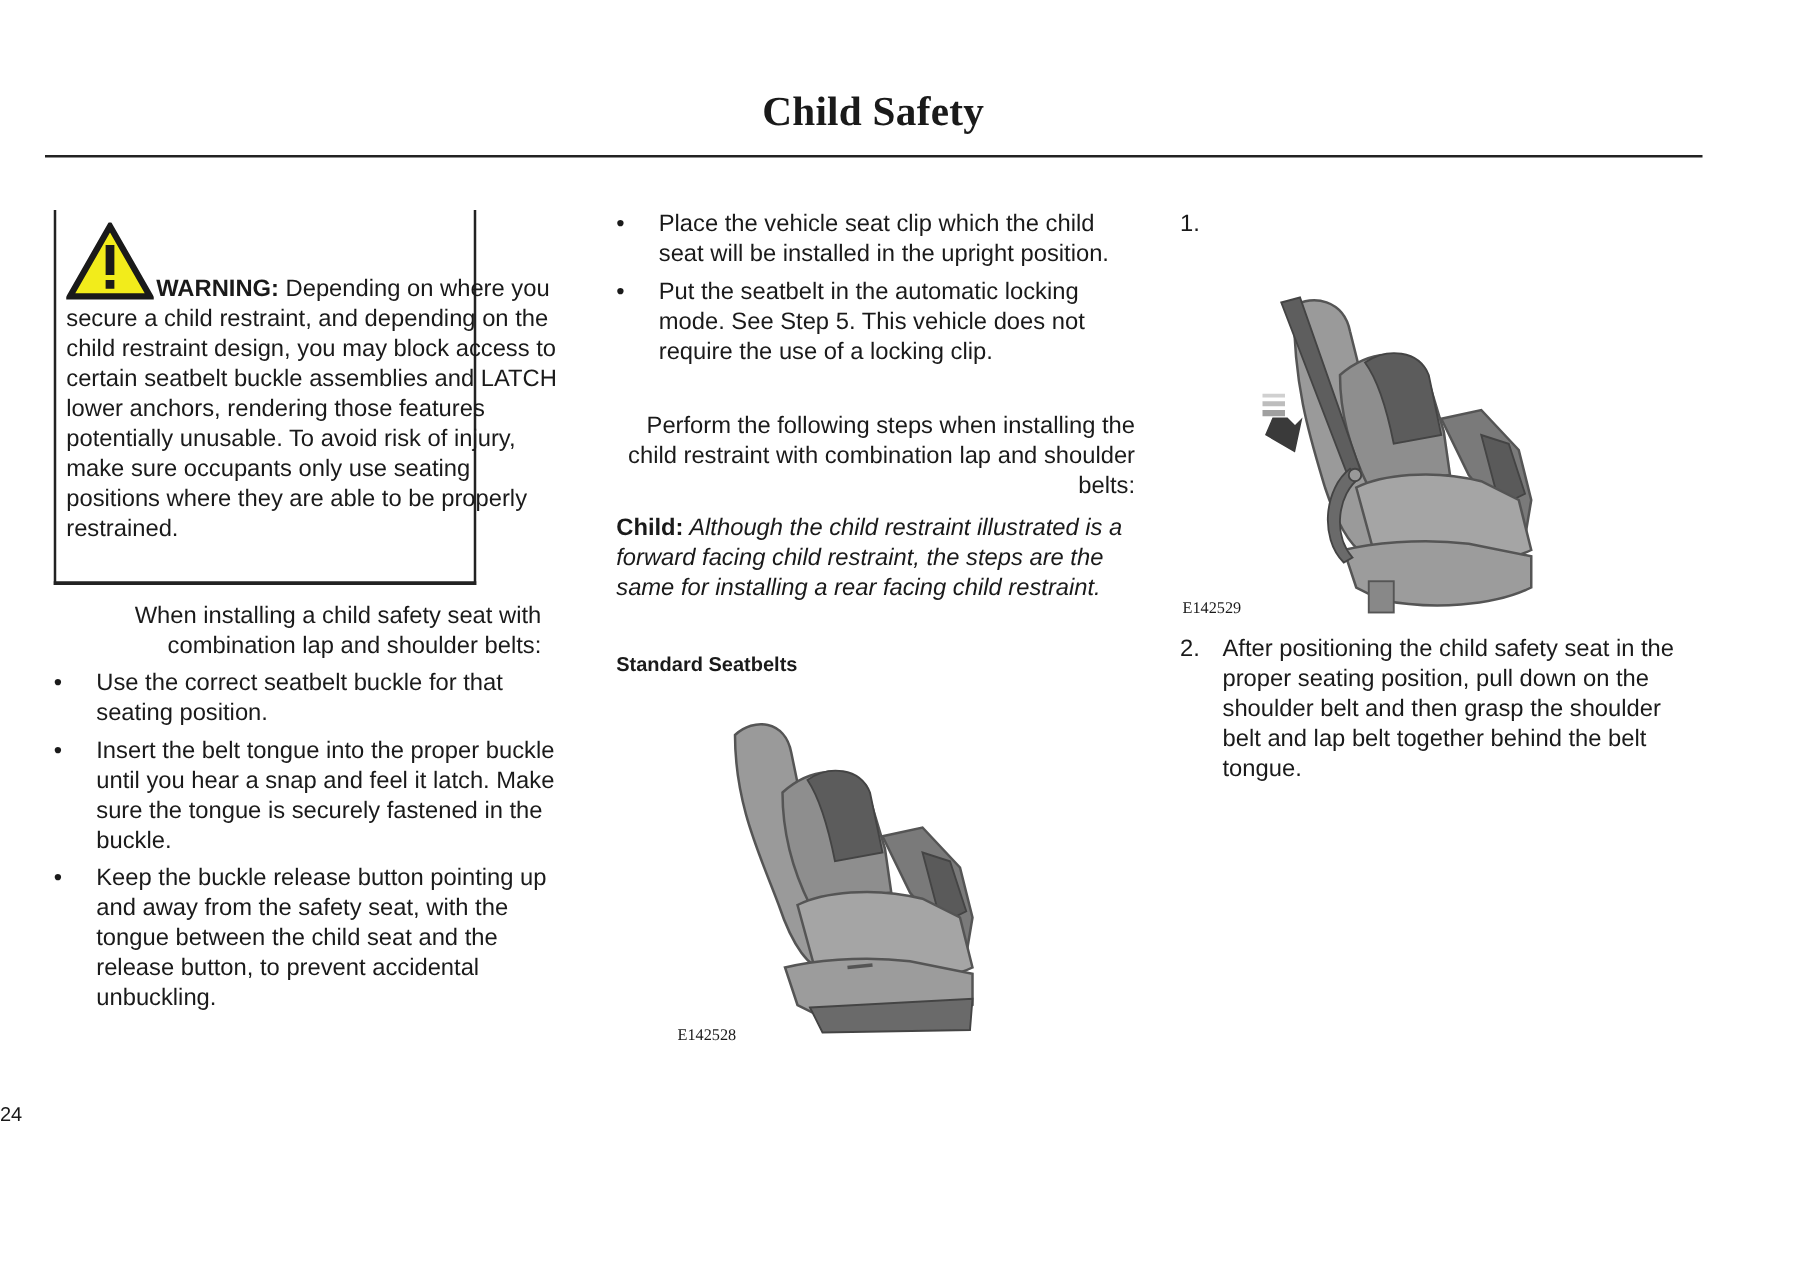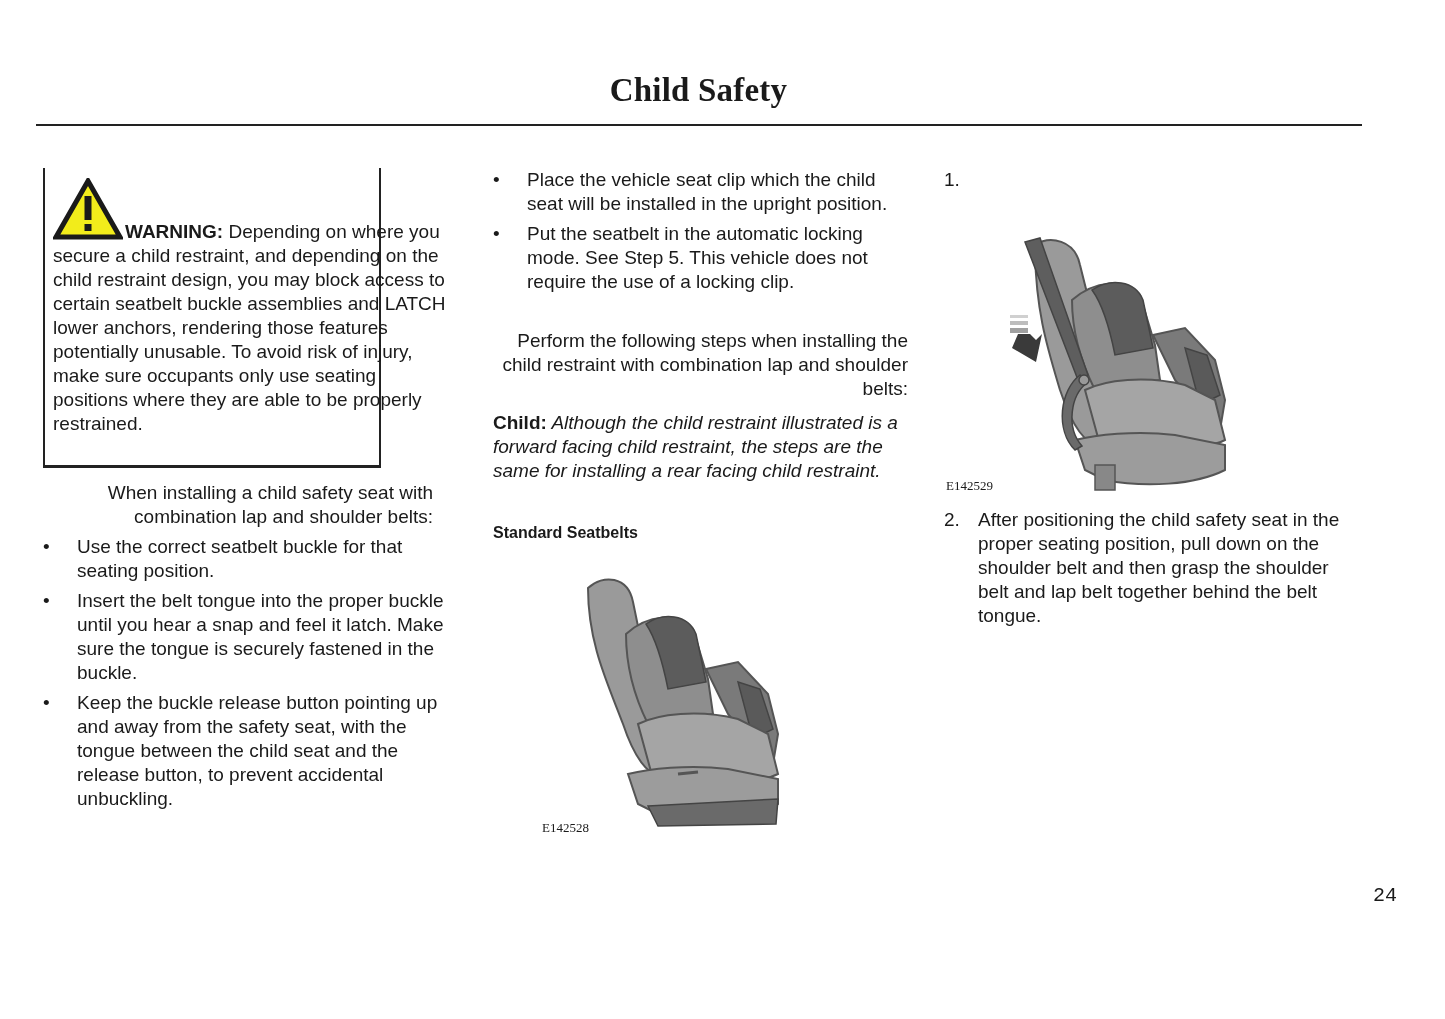--- a/index.html
+++ b/index.html
@@ -33,21 +33,21 @@
 
   .heading { position: absolute; font-size: 16px; font-weight: bold; }
 
   .figure { position: absolute; }
   .fig-code { position: absolute; font-size: 13px; color: #1a1a1a; font-family: Liberation Serif, serif; }
 
   ol.steps { list-style: none; position: absolute; }
   ol.steps li { position: relative; padding-left: 34px; }
   ol.steps li .num { position: absolute; left: 0; top: 0; }
 
-  .page-number { position: absolute; left: 0; width: 1397px; top: 884px; text-align: right; font-size: 20px; font-family: Liberation Mono, monospace; }
+  .page-number { position: absolute; left: 0; width: 1397px; top: 884px; text-align: left; font-size: 16px; }
 </style>
 </head>
 <body>
 
 <div class="page-title">Child Safety</div>
 <div class="header-rule"></div>
 
 <div class="warning-box">
   <svg class="warning-icon" viewBox="0 0 70 62">
     <polygon points="35,3 67,59 3,59" fill="#f2ec1b" stroke="#1a1a1a" stroke-width="5" stroke-linejoin="miter"></polygon>

